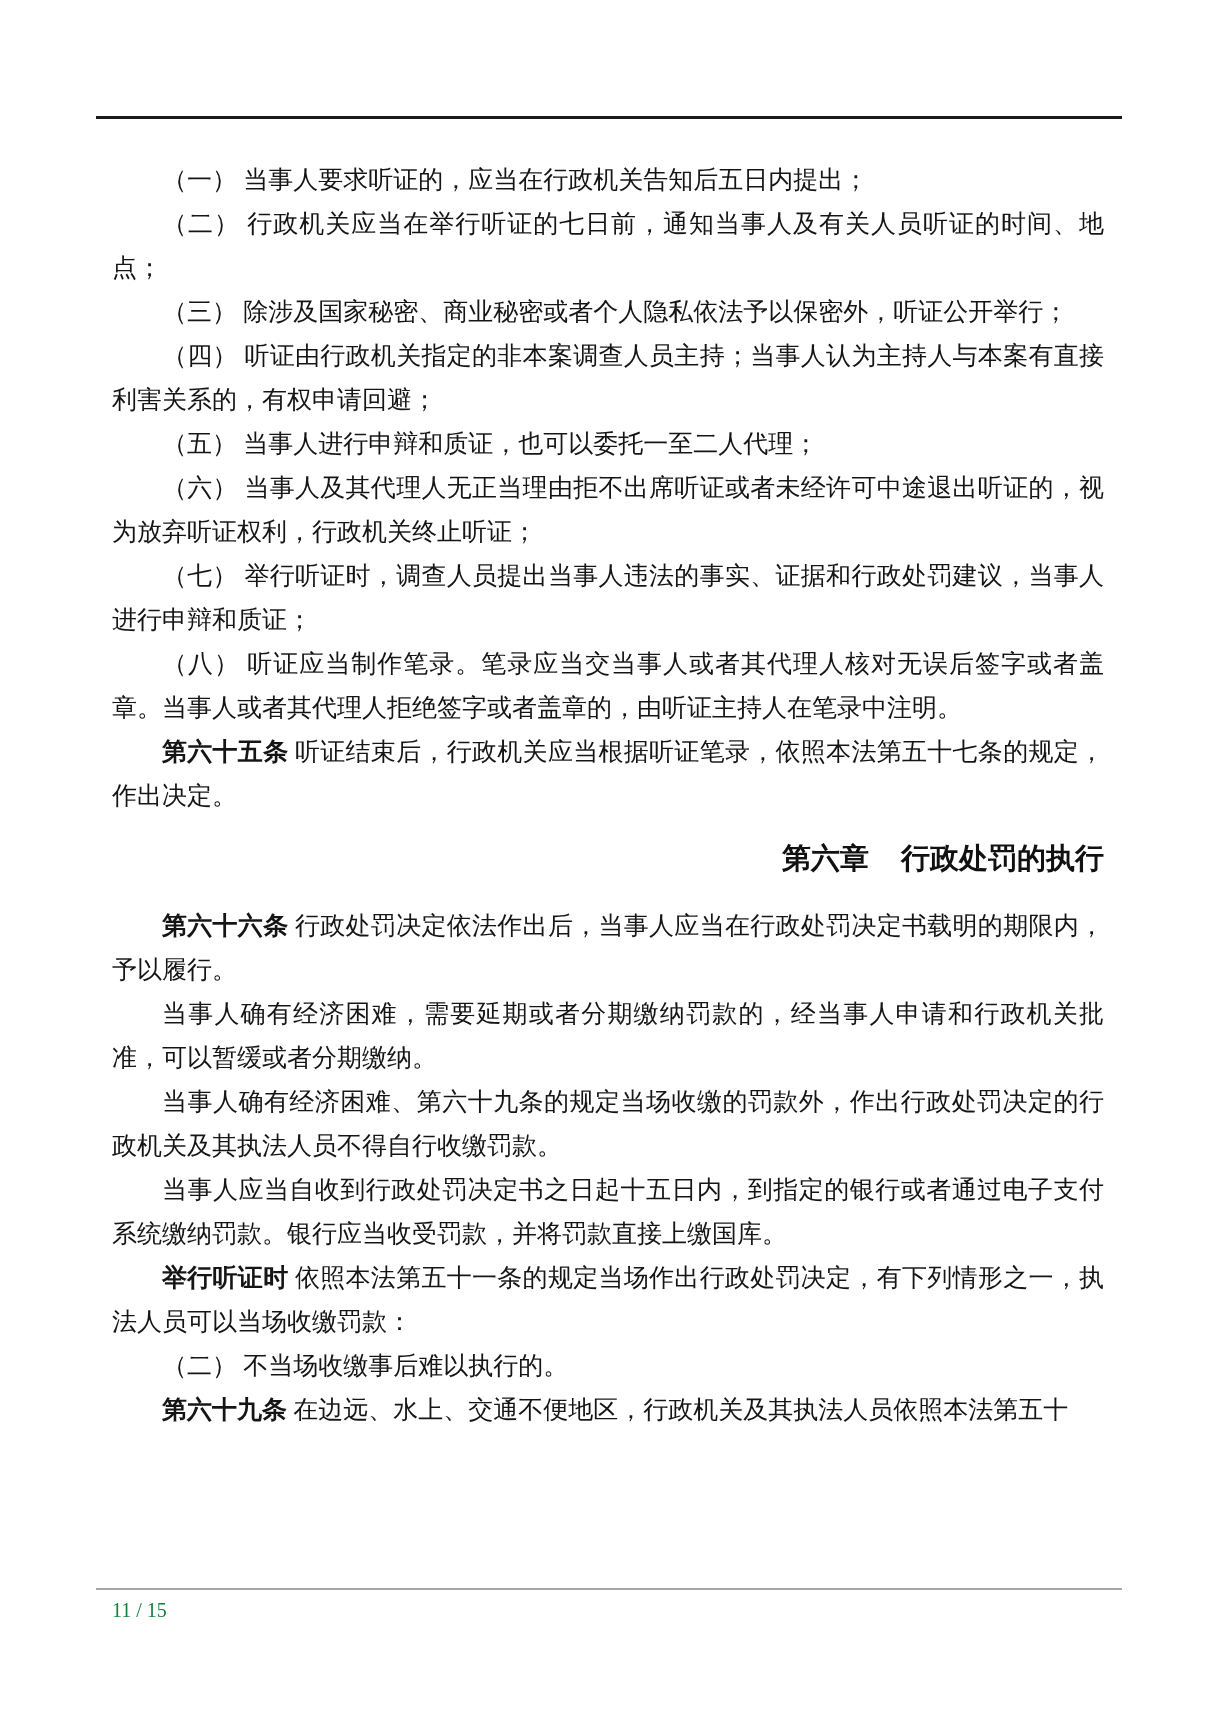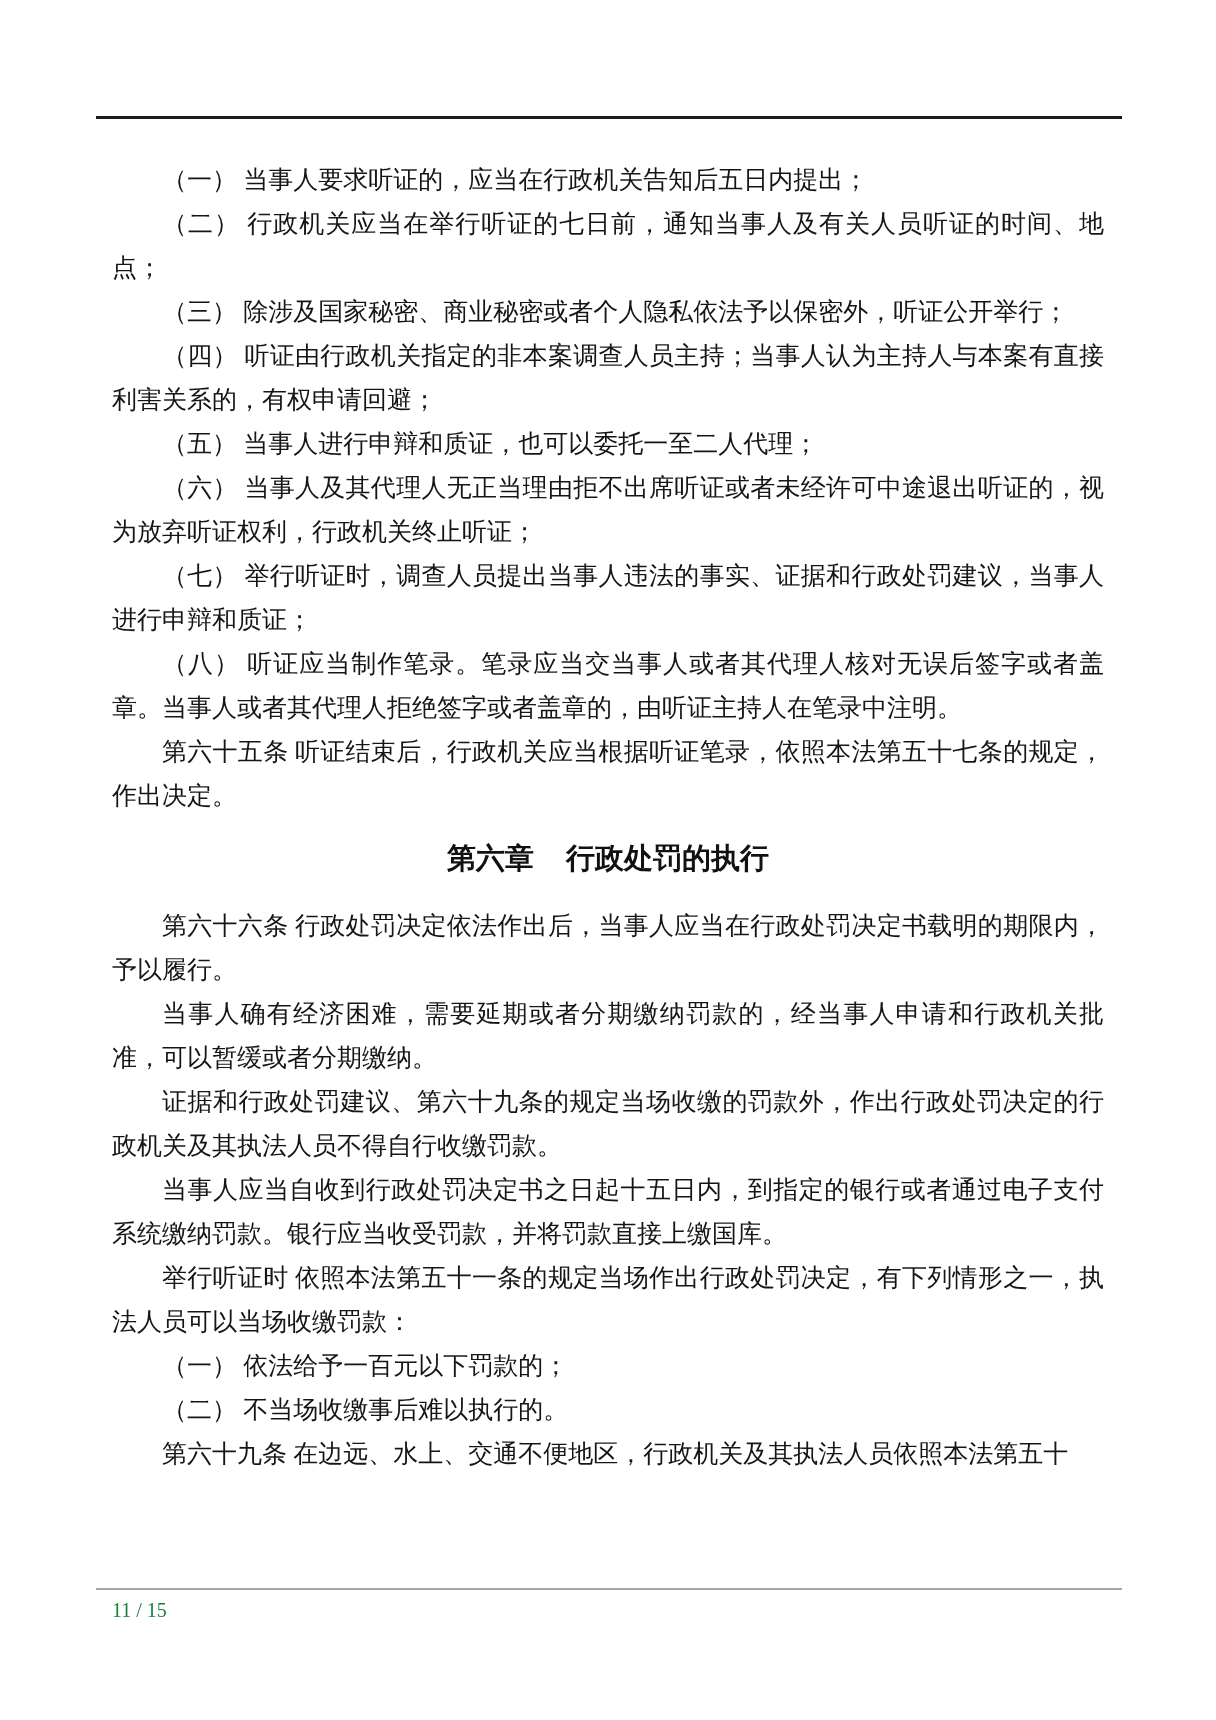--- a/index.html
+++ b/index.html
@@ -19,24 +19,24 @@
     width: 1026px; height: 3px; background: #1b1b1b;
   }
   .doc-body {
     position: absolute; top: 150px; left: 112px; width: 992px;
     font-size: 25px; line-height: 44px;
     text-align: justify; text-justify: inter-character;
     color: #151515;
     letter-spacing: 0;
   }
   .para { margin: 0; text-indent: 2em; }
-  .article-lead { font-weight: normal; margin-top: 27px; }
+  .article-lead { font-weight: bold; margin-top: 27px; }
   .chapter-heading {
     margin: 14px 0 20px 0;
-    text-align: center; text-indent: 0;
+    text-align: right; text-indent: 0;
     font-size: 29px; font-weight: bold; line-height: 52px;
     color: #111111;
   }
   .chapter-number { margin-right: 1.1em; }
   .footer-rule {
     position: absolute; top: 1580px; left: 96px;
     width: 1026px; height: 2px; background: #a6a6a6;
   }
   .page-number {
     position: absolute; top: 1588px; left: 112px;
@@ -55,23 +55,22 @@
       <p class="para">（三） 除涉及国家秘密、商业秘密或者个人隐私依法予以保密外，听证公开举行；</p>
       <p class="para">（四） 听证由行政机关指定的非本案调查人员主持；当事人认为主持人与本案有直接利害关系的，有权申请回避；</p>
       <p class="para">（五） 当事人进行申辩和质证，也可以委托一至二人代理；</p>
       <p class="para">（六） 当事人及其代理人无正当理由拒不出席听证或者未经许可中途退出听证的，视为放弃听证权利，行政机关终止听证；</p>
       <p class="para">（七） 举行听证时，调查人员提出当事人违法的事实、证据和行政处罚建议，当事人进行申辩和质证；</p>
       <p class="para">（八） 听证应当制作笔录。笔录应当交当事人或者其代理人核对无误后签字或者盖章。当事人或者其代理人拒绝签字或者盖章的，由听证主持人在笔录中注明。</p>
       <p class="para"><b class="article-lead">第六十五条</b> 听证结束后，行政机关应当根据听证笔录，依照本法第五十七条的规定，作出决定。</p>
       <h2 class="chapter-heading"><span class="chapter-number">第六章</span><span>行政处罚的执行</span></h2>
       <p class="para"><b class="article-lead">第六十六条</b> 行政处罚决定依法作出后，当事人应当在行政处罚决定书载明的期限内，予以履行。</p>
       <p class="para">当事人确有经济困难，需要延期或者分期缴纳罚款的，经当事人申请和行政机关批准，可以暂缓或者分期缴纳。</p>
-      <p class="para">证据和行政处罚建议、第六十九条的规定当场收缴的罚款外，作出行政处罚决定的行政机关及其执法人员不得自行收缴罚款。</p>
+      <p class="para">当事人确有经济困难、第六十九条的规定当场收缴的罚款外，作出行政处罚决定的行政机关及其执法人员不得自行收缴罚款。</p>
       <p class="para">当事人应当自收到行政处罚决定书之日起十五日内，到指定的银行或者通过电子支付系统缴纳罚款。银行应当收受罚款，并将罚款直接上缴国库。</p>
       <p class="para"><b class="article-lead">举行听证时</b> 依照本法第五十一条的规定当场作出行政处罚决定，有下列情形之一，执法人员可以当场收缴罚款：</p>
-      <p class="para">（一） 依法给予一百元以下罚款的；</p>
       <p class="para">（二） 不当场收缴事后难以执行的。</p>
       <p class="para"><b class="article-lead">第六十九条</b> 在边远、水上、交通不便地区，行政机关及其执法人员依照本法第五十</p>
     </div>
 
   <div class="footer-rule"></div>
   <div class="page-number">11 / 15</div>
 </div>
 
 </body></html>

